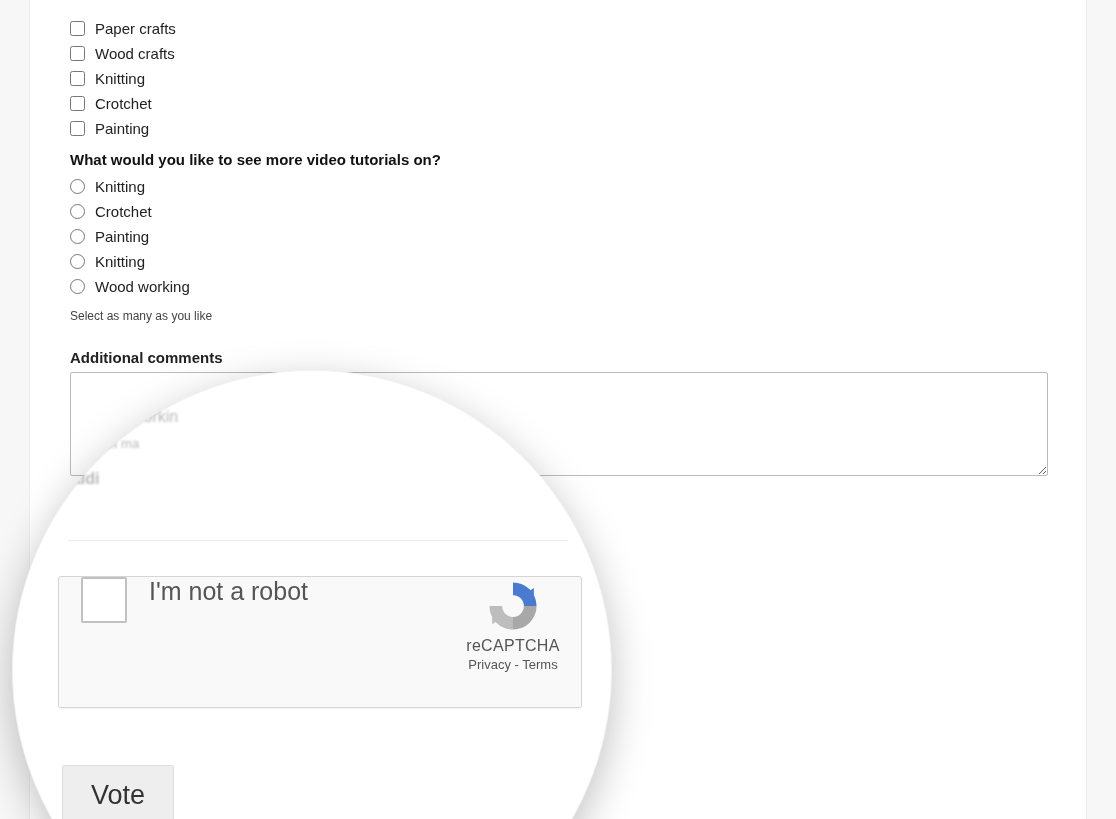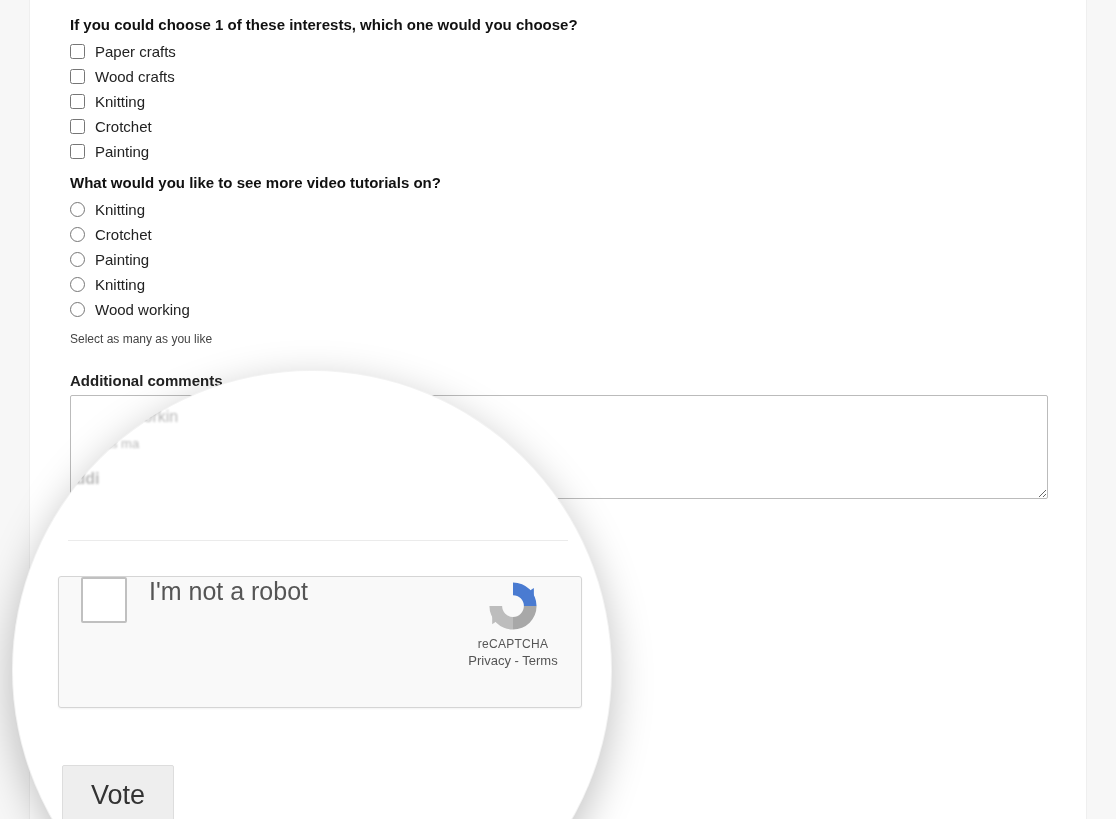--- a/index.html
+++ b/index.html
@@ -133,21 +133,21 @@
     width: 100px;
     display: flex;
     flex-direction: column;
     align-items: center;
     gap: 2px;
   }
   .captcha .brand .logo {
     width: 58px; height: 58px;
   }
   .captcha .brand .name {
-    font-size: 12px;
+    font-size: 16px;
     color: #555;
     letter-spacing: 0.3px;
   }
   .captcha .brand .links {
     font-size: 13px;
     color: #555;
   }
   .captcha .brand .links span { cursor: pointer; }
 
   .vote-btn {
@@ -177,21 +177,20 @@
   }
 </style>
 </head>
 <body>
 
 <div class="page-card">
   <div class="content">
 
     
     <div class="question-block">
-      <div class="question-label">If you could choose 1 of these interests, which one would you choose?</div>
       <ul class="options">
         <li>
           <input type="checkbox" style="">
           <span>Paper crafts</span>
         </li>
         <li>
           <input type="checkbox" style="">
           <span>Wood crafts</span>
         </li>
         <li>

